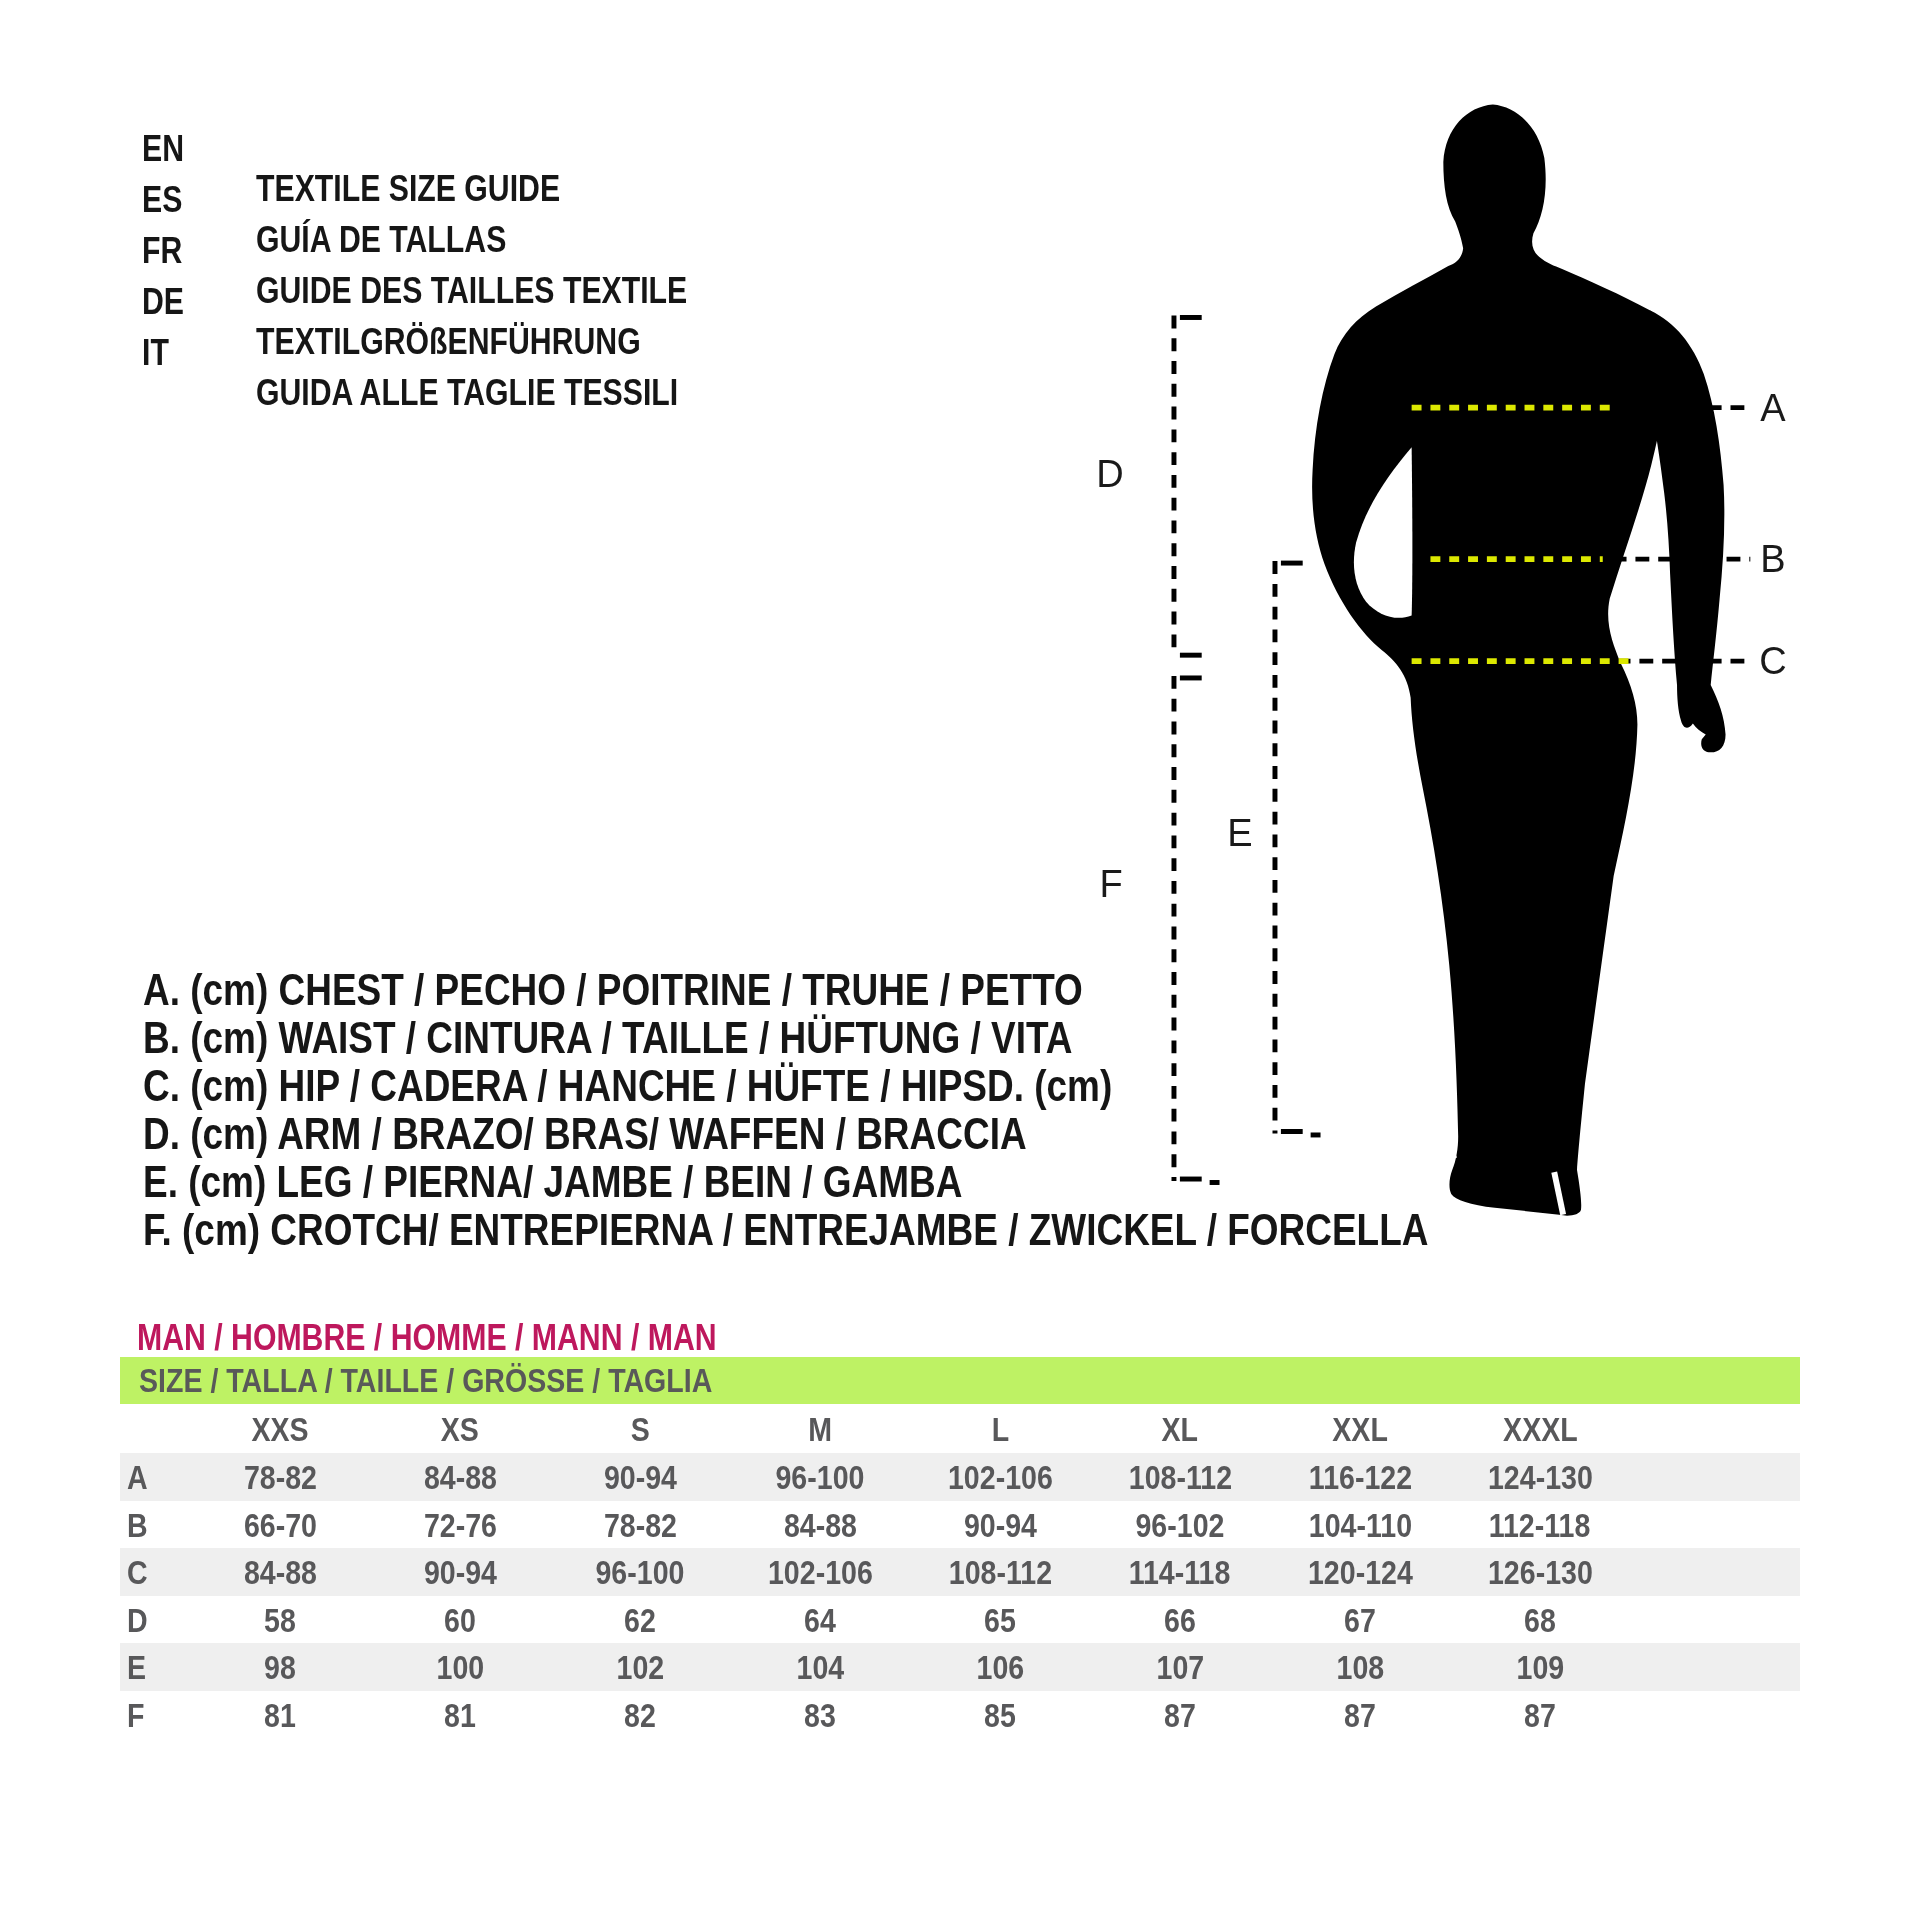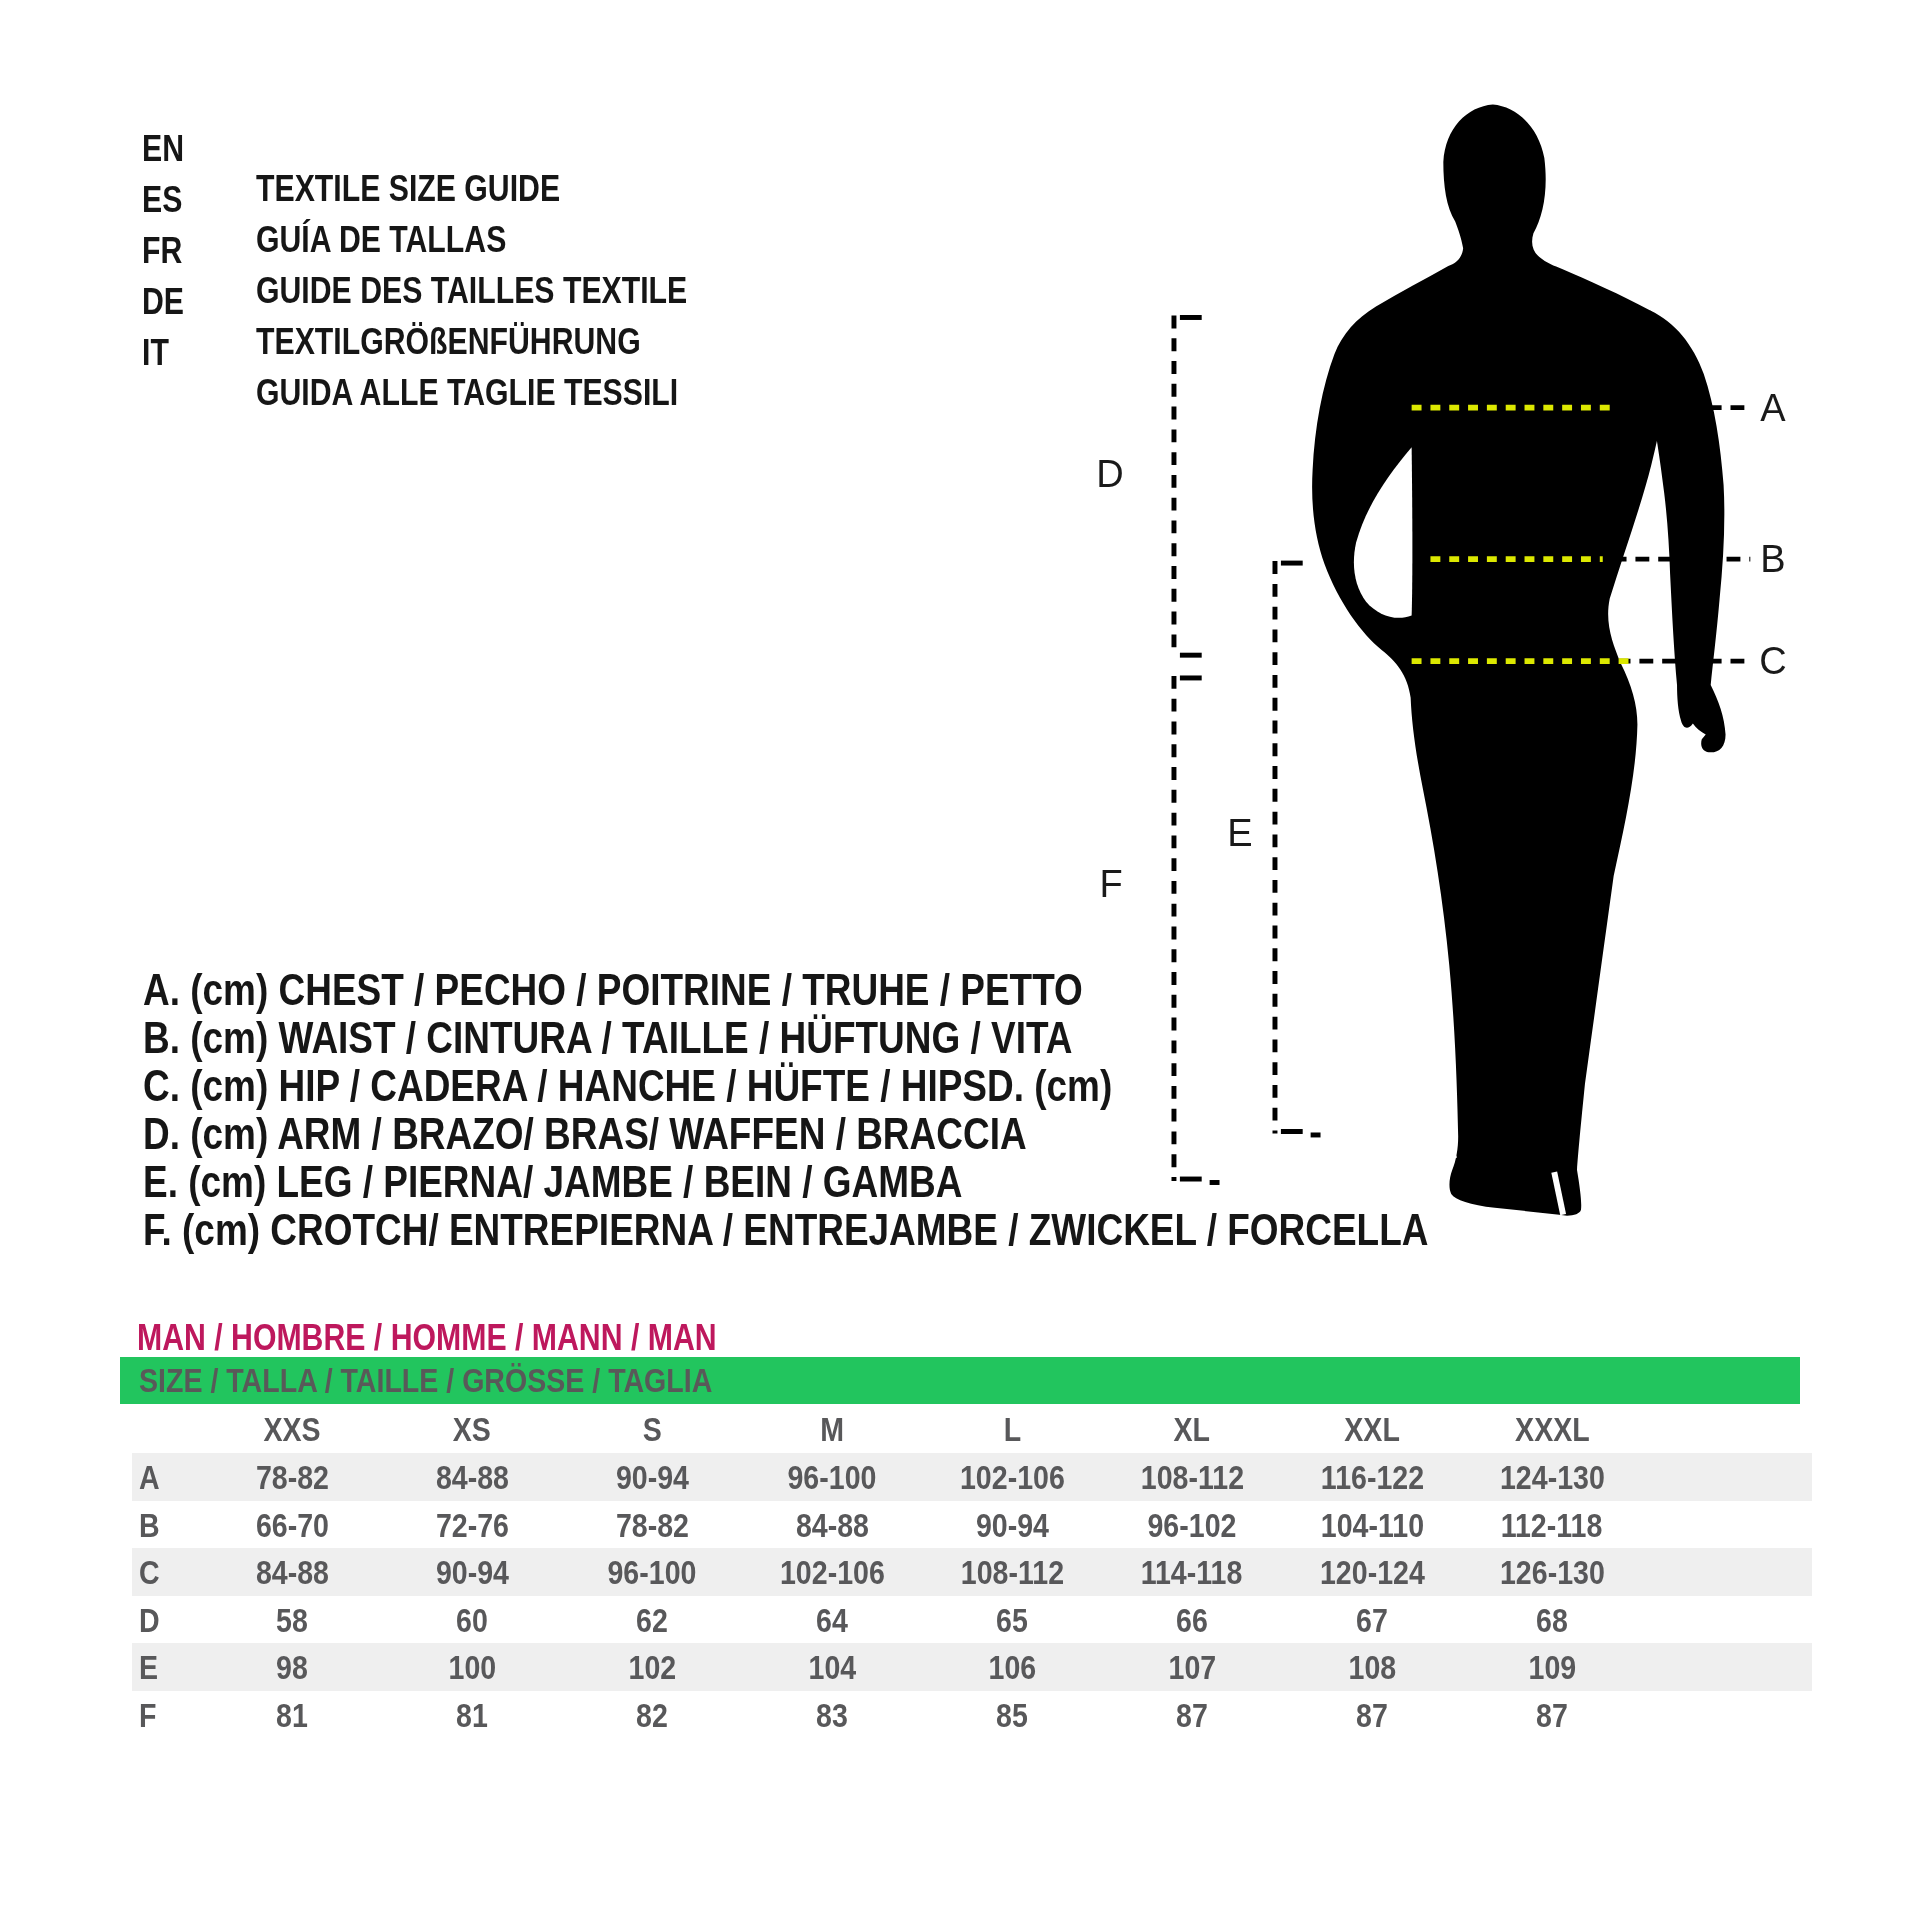--- a/index.html
+++ b/index.html
@@ -30,21 +30,21 @@
     font-size:36px;font-weight:bold;color:#be185d;}
 
   
   #figure-wrap{position:absolute;left:1069px;top:59px;width:713px;height:1228px;}
   .measure-label{position:absolute;font-size:38px;font-weight:400;color:#1a1a1a;
     transform:translate(-50%,-50%);}
 
   
   #table-header-bar{position:absolute;left:120px;top:1357px;width:1680px;height:47px;
     line-height:47px;padding-left:19px;box-sizing:border-box;font-size:34px;font-weight:bold;}
-  .t-row{position:absolute;left:132px;width:1680px;display:flex;}
+  .t-row{position:absolute;left:120px;width:1680px;display:flex;}
   .t-cell-letter{width:70px;box-sizing:border-box;padding-left:7px;text-align:left;}
   .t-cell{width:180px;text-align:center;}
   #size-header-row{top:1404px;height:50px;line-height:50px;font-size:34px;font-weight:bold;}
   .data-row{height:48px;line-height:48px;font-size:34px;font-weight:bold;}
 </style>
 </head>
 <body>
 
 <div id="lang-rows">
     <div class="lang-row">
@@ -172,21 +172,21 @@
   </svg>
 </div>
 
 <div class="measure-label" style="left:1773px;top:408px;">A</div>
 <div class="measure-label" style="left:1773px;top:559px;">B</div>
 <div class="measure-label" style="left:1773px;top:661px;">C</div>
 <div class="measure-label" style="left:1110px;top:474px;">D</div>
 <div class="measure-label" style="left:1240px;top:833px;">E</div>
 <div class="measure-label" style="left:1111px;top:884px;">F</div>
 
-<div id="table-header-bar" style="background: #22c55e; color: rgb(89, 89, 89);"><span class="cx">SIZE / TALLA / TAILLE / GRÖSSE / TAGLIA</span></div>
+<div id="table-header-bar" style="background: #bef264; color: rgb(89, 89, 89);"><span class="cx">SIZE / TALLA / TAILLE / GRÖSSE / TAGLIA</span></div>
 <div id="size-header-row" class="t-row" style="color: rgb(88, 88, 90);">
     <div class="t-cell-letter"></div>
     <div class="t-cell"><span class="cxc">XXS</span></div>
     <div class="t-cell"><span class="cxc">XS</span></div>
     <div class="t-cell"><span class="cxc">S</span></div>
     <div class="t-cell"><span class="cxc">M</span></div>
     <div class="t-cell"><span class="cxc">L</span></div>
     <div class="t-cell"><span class="cxc">XL</span></div>
     <div class="t-cell"><span class="cxc">XXL</span></div>
     <div class="t-cell"><span class="cxc">XXXL</span></div>

